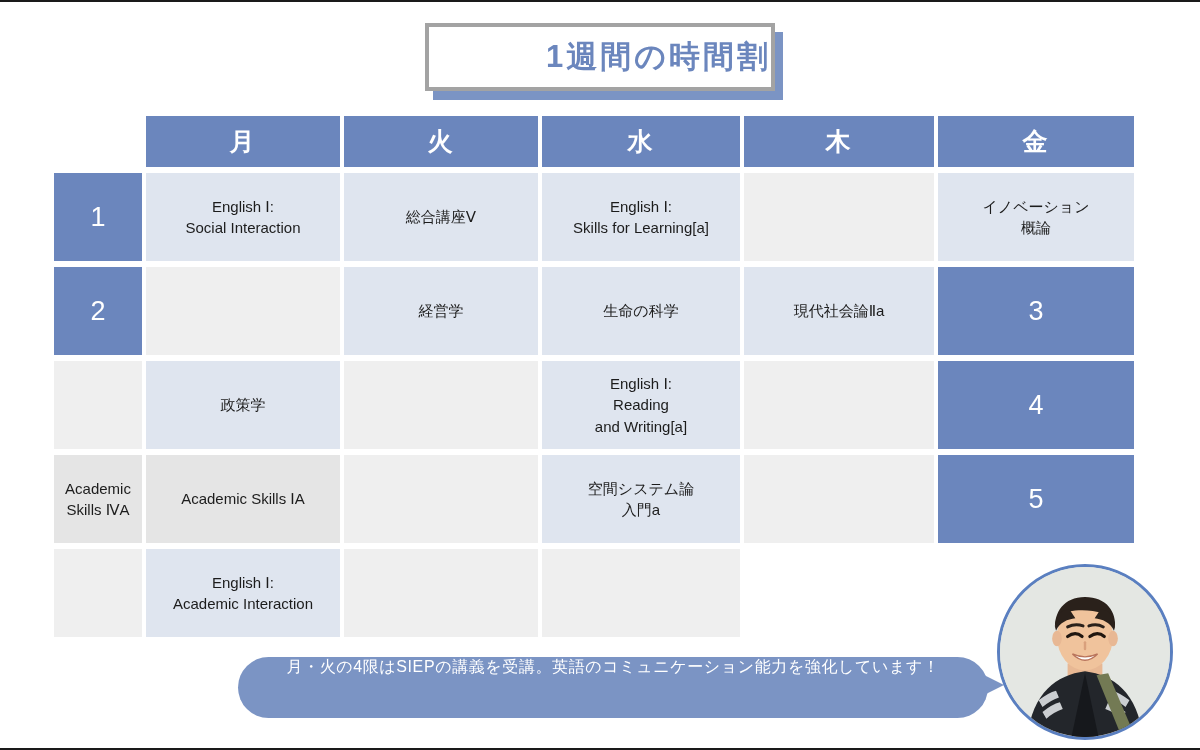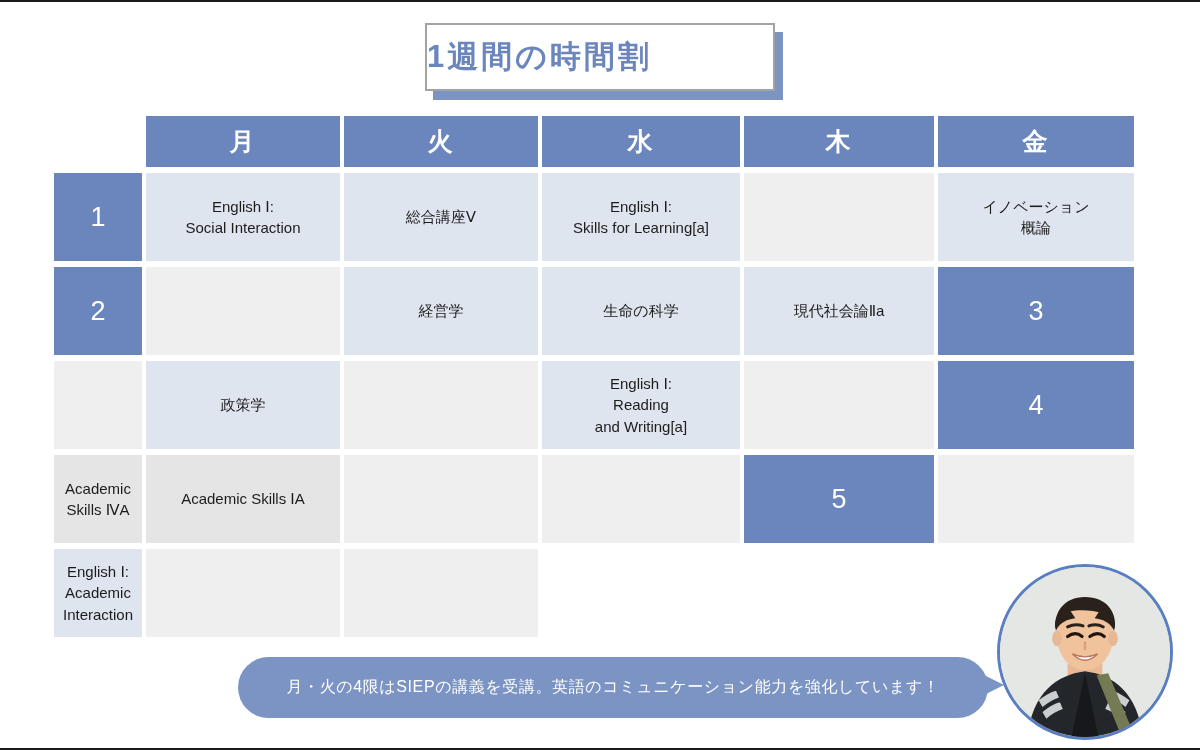--- a/index.html
+++ b/index.html
@@ -39,24 +39,24 @@
     height: 68px;
     background: #7b94c4;
   }
   .title-box {
     position: absolute;
     left: 0;
     top: 0;
     width: 350px;
     height: 68px;
     background: #ffffff;
-    border: 2px solid #a3a3a3;
+    border: 4px solid #a3a3a3;
     display: flex;
     align-items: center;
-    justify-content: flex-start;
+    justify-content: flex-end;
   }
   .title-text {
     font-size: 31px;
     font-weight: bold;
     color: #6b86bd;
     letter-spacing: 3px;
     white-space: nowrap;
   }
 
   
@@ -116,21 +116,21 @@
   
   .bubble {
     position: absolute;
     left: 238px;
     top: 655px;
     width: 750px;
     height: 61px;
     background: #7b94c4;
     border-radius: 31px;
     display: flex;
-    align-items: center;
+    align-items: flex-start;
     justify-content: center;
   }
   .bubble-text {
     color: #ffffff;
     font-size: 16px;
     letter-spacing: 0.6px;
     white-space: nowrap;
   }
   .bubble-tail {
     position: absolute;
@@ -251,20 +251,26 @@
         </div>
       </div>
       <div class="cell slot highlight">
         <div>
           <span class="txt">Academic Skills ⅠA</span>
         </div>
       </div>
       <div class="cell slot empty">
         <div></div>
       </div>
+      <div class="cell slot filled">
+        <div>
+          <span class="txt">空間システム論</span>
+          <span class="txt">入門a</span>
+        </div>
+      </div>
       <div class="cell slot empty">
         <div></div>
       </div>
       <div class="cell period-head">5</div>
       <div class="cell slot empty">
         <div></div>
       </div>
       <div class="cell slot filled">
         <div>
           <span class="txt">English Ⅰ:</span>

